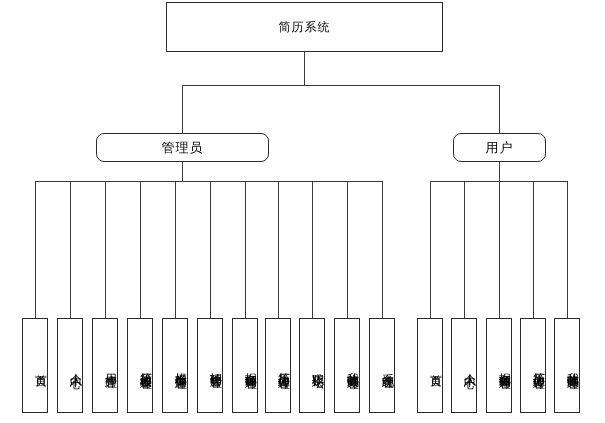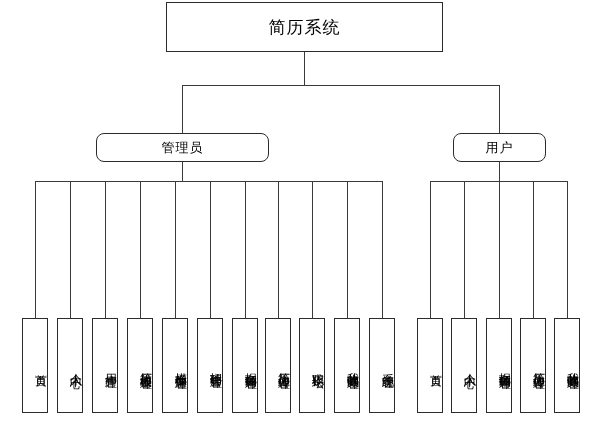--- a/index.html
+++ b/index.html
@@ -20,21 +20,21 @@
     box-sizing: border-box;
     border: 1px solid #2b2b2b;
     background: #ffffff;
     display: flex;
     align-items: center;
     justify-content: center;
     color: #000000;
     z-index: 3;
   }
   .node.root {
-    font-size: 17px;
+    font-size: 12px;
     letter-spacing: 1px;
   }
   .node.level2 {
     font-size: 13px;
     letter-spacing: 1px;
     border-radius: 8px;
   }
   .node.leaf {
     font-size: 12px;
     writing-mode: vertical-rl;

